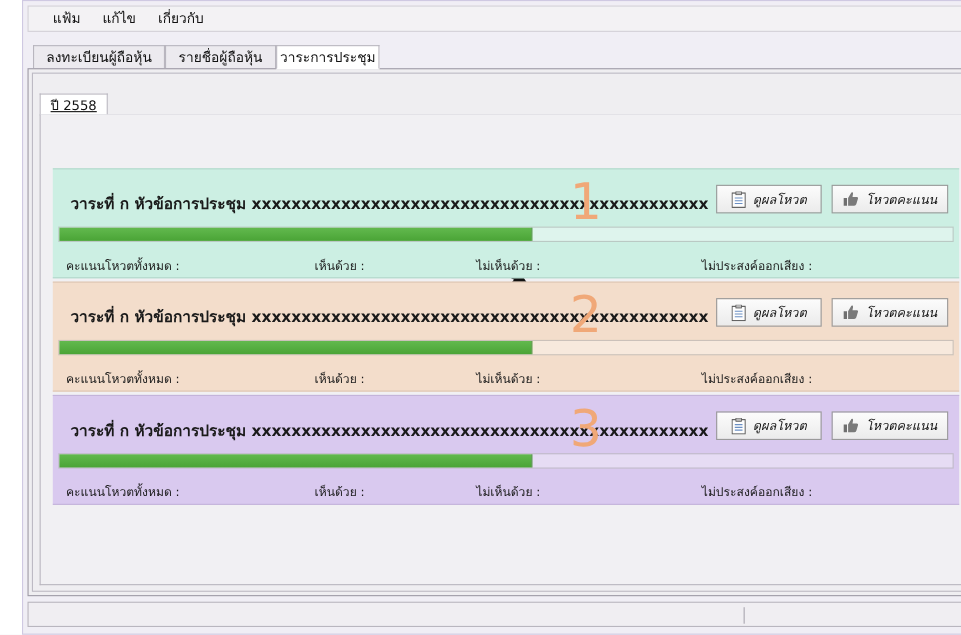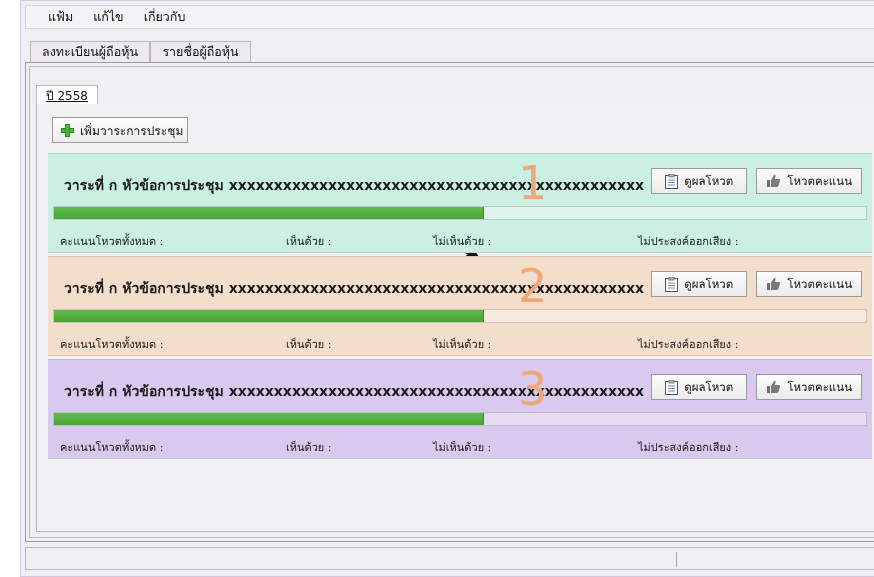--- a/index.html
+++ b/index.html
@@ -148,20 +148,21 @@
   .btn-row{position:absolute;right:10px;top:14px;display:flex;gap:9px;}
   .vote-btn{
     height:25px;min-width:96px;
     background:linear-gradient(#fcfcfc,#ebebeb);
     border:1px solid #9a9a9a;
     box-sizing:border-box;
     display:flex;align-items:center;justify-content:center;
     gap:6px;padding:12px 9px;
     font-size:11.5px;color:#111;cursor:pointer;
     white-space:nowrap;
+    font-style:italic;
   }
   .progress-track{
     position:absolute;left:5px;top:52px;width:814px;height:14px;
     background:rgba(255,255,255,0.35);
     border:1px solid rgba(120,120,120,0.35);
     box-sizing:border-box;
   }
   .progress-fill{
     height:100%;
     background:linear-gradient(#62b94e,#4aa436);
@@ -196,36 +197,33 @@
 
   <div class="menubar">
     <div class="menu-item">แฟ้ม</div>
     <div class="menu-item">แก้ไข</div>
     <div class="menu-item">เกี่ยวกับ</div>
   </div>
 
   <div class="tabstrip">
     <div class="tab" style="left:5px;width:120px;">ลงทะเบียนผู้ถือหุ้น</div>
     <div class="tab" style="left:125px;width:101px;">รายชื่อผู้ถือหุ้น</div>
+    <div class="tab active" style="left:226px;width:94px;">วาระการประชุม</div>
   </div>
 
   <div class="content-panel">
     <div class="inner-border"></div>
 
     <div class="yeartab-strip">
       <div class="yeartab" style="width:62px;text-decoration:underline;">ปี 2558</div>
       <div class="yeartab-line"></div>
     </div>
 
     <div class="workspace">
 
-      <div class="add-button">
-        <span class="plus-icon"></span>
-        <span class="add-label">เพิ่มวาระการประชุม</span>
-      </div>
 
       <svg class="arrow-left-svg" width="58" height="16">
         <line x1="57" y1="8" x2="14" y2="8" stroke="#111" stroke-width="2.2"></line>
         <polygon points="0,8 16,2 16,14" fill="#111"></polygon>
       </svg>
       <div class="annotation-text">คลิกที่ปุ่ม เพื่อเพิ่ม ช่อง ขึ้นมา</div>
       <svg class="arrow-diag-svg" width="72" height="46">
         <line x1="2" y1="3" x2="58" y2="34" stroke="#111" stroke-width="2.6"></line>
         <polygon points="70,44 49,36 58,26" fill="#111"></polygon>
       </svg>

